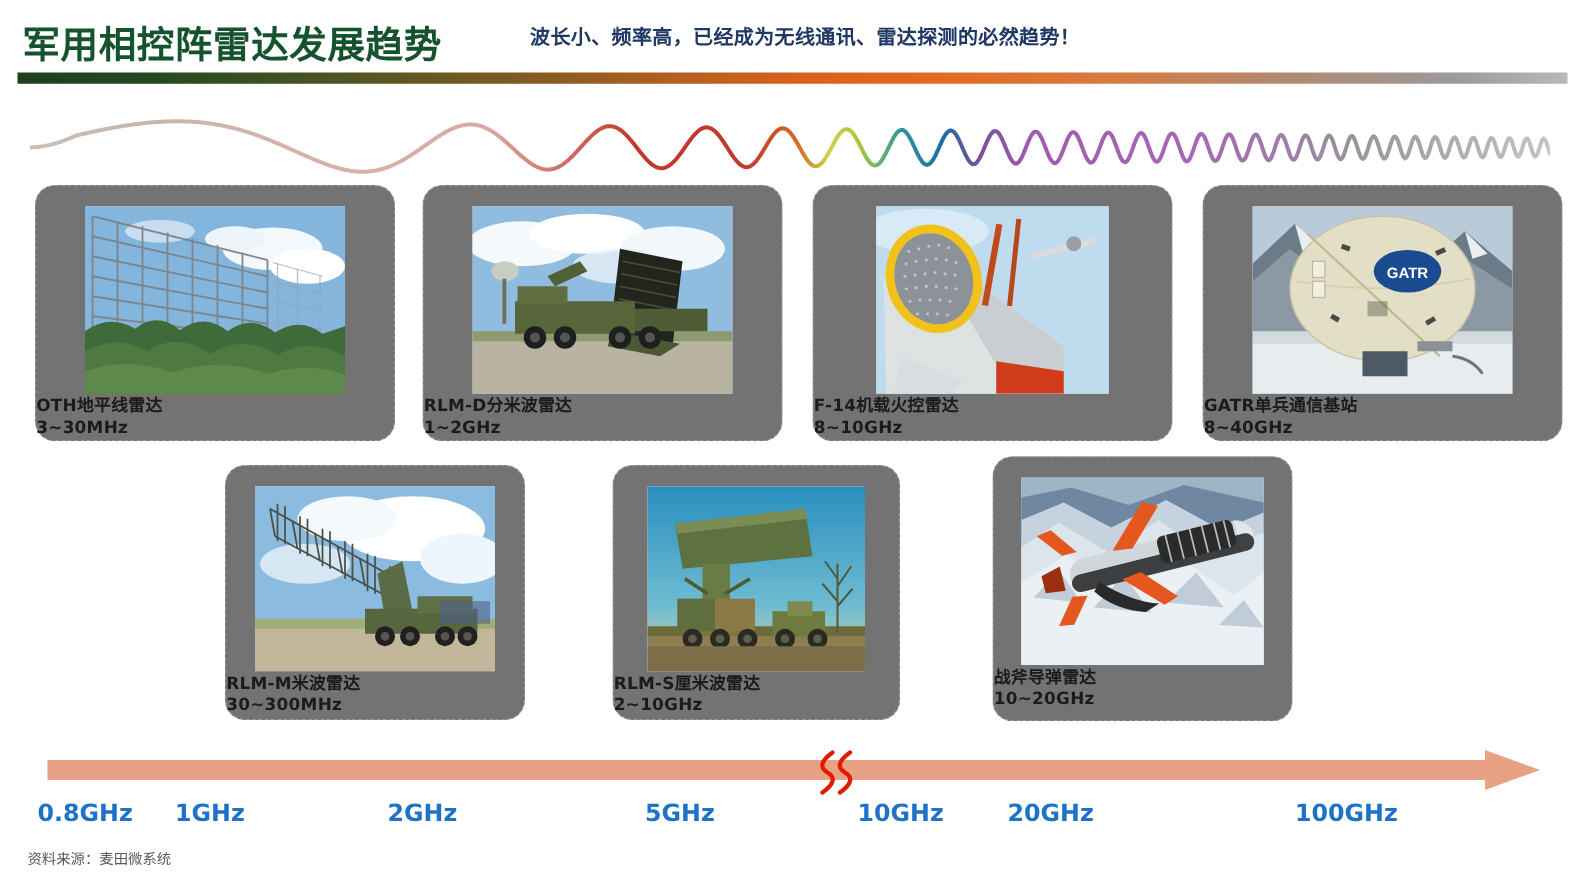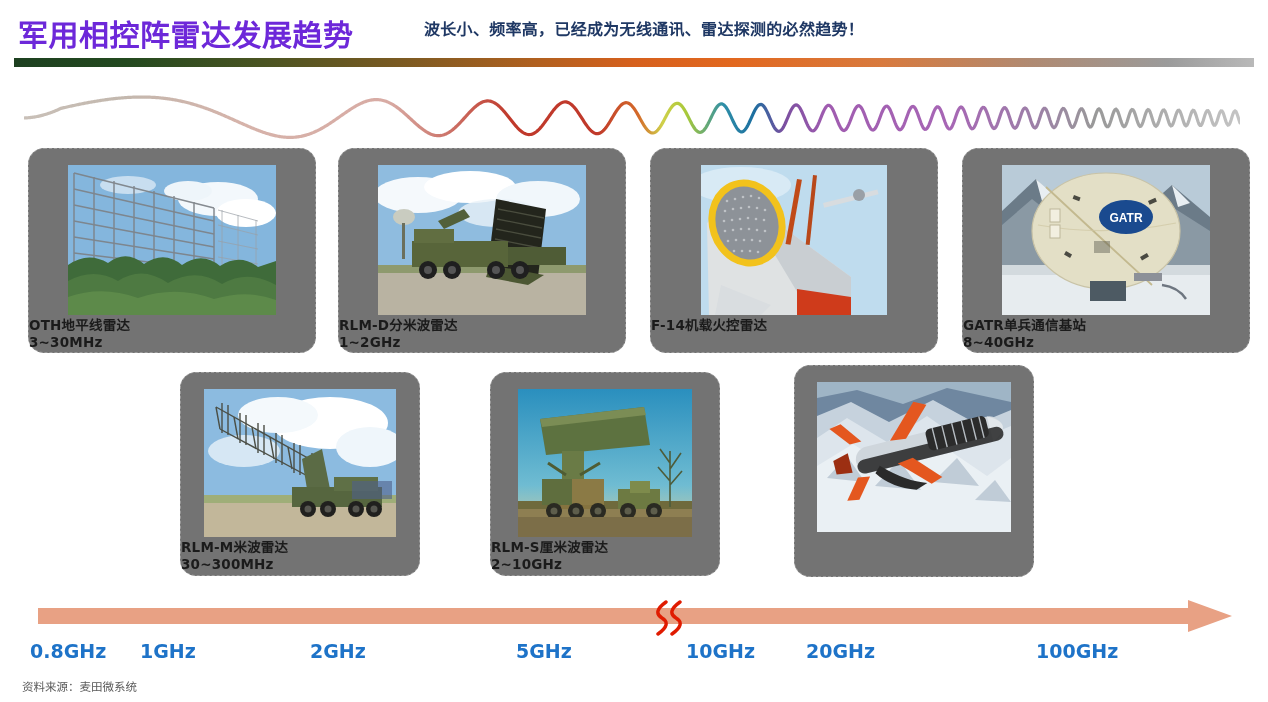--- a/index.html
+++ b/index.html
@@ -10,21 +10,21 @@
     font-family:"Liberation Sans","DejaVu Sans",sans-serif;
     overflow:hidden;
     position:relative;
   }
   .slide{position:relative;width:1268px;height:702px;}
 
   
   .header{position:absolute;left:0;top:0;width:1268px;height:68px;}
   .title-main{
     position:absolute;left:18px;top:11px;
-    font-size:30px;font-weight:bold;color:#6d28d9;
+    font-size:30px;font-weight:bold;color:#14532d;
     letter-spacing:0.5px;white-space:nowrap;
     font-family:"DejaVu Sans","Liberation Sans",sans-serif;
   }
   .title-sub{
     position:absolute;left:424px;top:16px;
     font-size:16px;font-weight:bold;color:#1F3864;
     white-space:nowrap;letter-spacing:0.3px;
     font-family:"DejaVu Sans","Liberation Sans",sans-serif;
   }
   .rule{
@@ -230,20 +230,21 @@
         <rect x="96" y="14" width="5" height="66" transform="rotate(10 96 14)" fill="#c04a18"></rect>
         <rect x="112" y="10" width="4" height="70" transform="rotate(6 112 10)" fill="#b8481a"></rect>
         <rect x="122" y="38" width="56" height="5" transform="rotate(-14 122 38)" fill="#d8dcdf"></rect>
         <circle cx="158" cy="30" r="6" fill="#9aa0a6"></circle>
         <path d="M96 124 L150 132 L150 150 L96 150 Z" fill="#cf3b1b"></path>
         <path d="M20 120 L70 140 L60 150 L14 150 Z" fill="#d9dde0"></path>
       </svg>
     </div>
     <div class="card-caption" style="top:168px;">
       <span>F-14机载火控雷达</span>
+      <span class="l2">8~10GHz</span>
     </div>
   </div>
 
   <div class="card" style="left:962px; top:148px; width:288px; height:205px;">
     <div class="card-photo" style="width:208px;height:150px;top:16px;">
       <svg viewBox="0 0 208 150" width="208" height="150">
         <rect width="208" height="150" fill="#b9cbd8"></rect>
         <path d="M0 46 L34 14 L66 44 L96 10 L136 50 L170 20 L208 52 L208 112 L0 112 Z" fill="#6b7b88"></path>
         <path d="M0 60 L30 34 L60 58 L92 30 L128 64 L164 38 L208 66 L208 112 L0 112 Z" fill="#8a99a4"></path>
         <path d="M34 14 L52 30 L40 36 Z M96 10 L116 32 L102 38 Z M170 20 L188 38 L176 42 Z" fill="#e8eef2"></path>
@@ -381,20 +382,24 @@
           </g>
           <path d="M60 28 L92 -4 L104 2 L76 30 Z" fill="#e4571f"></path>
           <path d="M62 52 L90 80 L102 76 L78 50 Z" fill="#e4571f"></path>
           <path d="M20 22 L4 2 L16 0 L32 22 Z" fill="#e4571f"></path>
           <path d="M20 56 L4 76 L16 78 L32 58 Z" fill="#e4571f"></path>
           <path d="M16 30 L0 34 L0 48 L16 50 Z" fill="#9c2f12"></path>
           <path d="M44 50 Q66 72 86 78 L74 82 Q50 74 38 56 Z" fill="#2a2a2a"></path>
         </g>
       </svg>
     </div>
+    <div class="card-caption" style="top:168px;">
+      <span>战斧导弹雷达</span>
+      <span class="l2">10~20GHz</span>
+    </div>
   </div>
 
   <svg class="axis-wrap" viewBox="0 0 1268 40">
     <rect x="38" y="12" width="1162" height="16" fill="#E8A184"></rect>
     <path d="M1188 4 L1232 20 L1188 36 Z" fill="#E8A184"></path>
     <g stroke="#E01B00" stroke-width="3.4" fill="none" stroke-linecap="round">
       <path d="M666 6 Q652 16 662 22 Q672 28 658 38"></path>
       <path d="M680 6 Q666 16 676 22 Q686 28 672 38"></path>
     </g>
   </svg>

